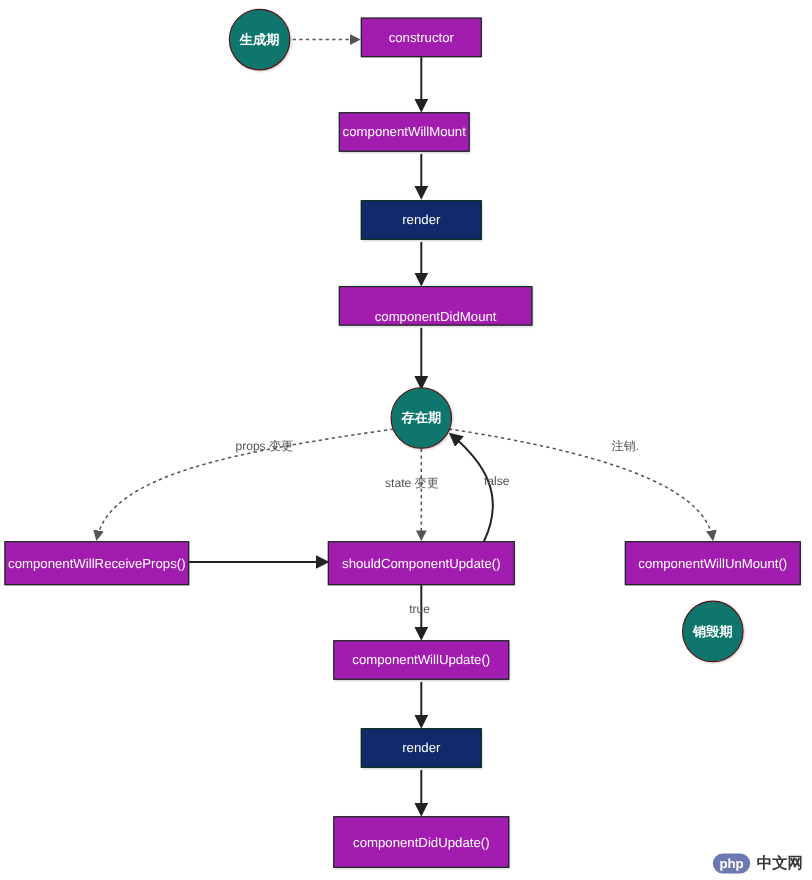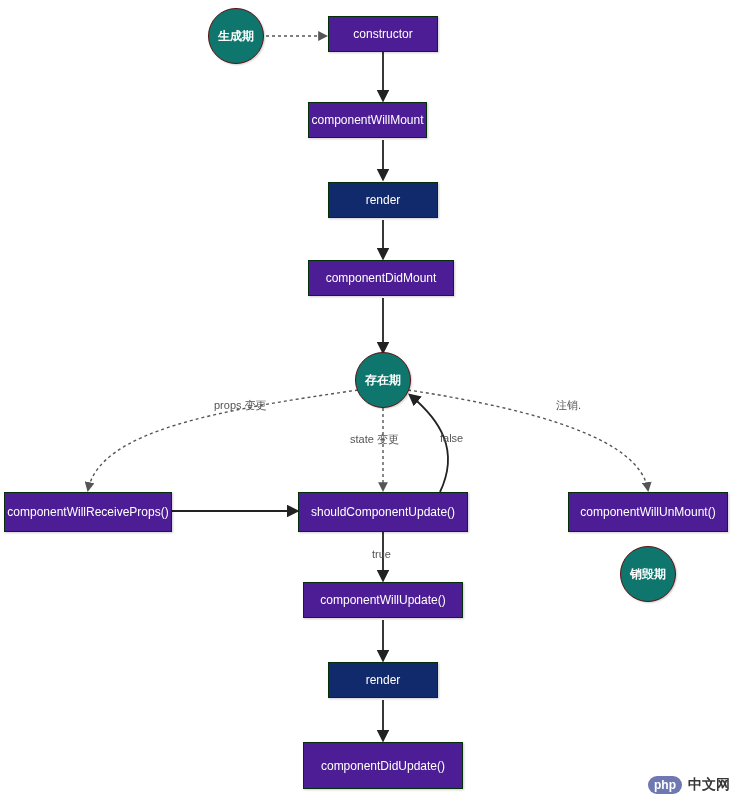--- a/index.html
+++ b/index.html
@@ -13,21 +13,21 @@
     }
     .box {
       position: absolute;
       border: 1.5px solid #052f0a;
       display: flex;
       align-items: center;
       justify-content: center;
       font-size: 12px;
       box-shadow: 1px 1px 2px rgba(0,0,0,0.2);
     }
-    .green { background: #4c1d95; color: #fff; }
+    .green { background: #a21caf; color: #fff; }
     .blue  { background: #112a6b; color: #fff; }
     .circle {
       position: absolute;
       border-radius: 50%;
       background: #0f766e;
       border: 1.5px solid #5c0f12;
       color: #fff;
       display: flex;
       align-items: center;
       justify-content: center;
@@ -121,21 +121,21 @@
 
 <div class="box green" style="left:328px; top:16px; width:110px; height:36px;">
   <span>constructor</span>
 </div>
 <div class="box green" style="left:308px; top:102px; width:119px; height:36px;">
   <span>componentWillMount</span>
 </div>
 <div class="box blue" style="left:328px; top:182px; width:110px; height:36px;">
   <span>render</span>
 </div>
-<div class="box green" style="left:308px; top:260px; width:146px; height:36px;">
+<div class="box green" style="left:308px; top:260px; width:176px; height:36px;align-items:flex-end;">
   <span>componentDidMount</span>
 </div>
 
 <div class="box green" style="left:4px; top:492px; width:168px; height:40px;">
   <span>componentWillReceiveProps()</span>
 </div>
 <div class="box green" style="left:298px; top:492px; width:170px; height:40px;">
   <span>shouldComponentUpdate()</span>
 </div>
 <div class="box green" style="left:568px; top:492px; width:160px; height:40px;">

